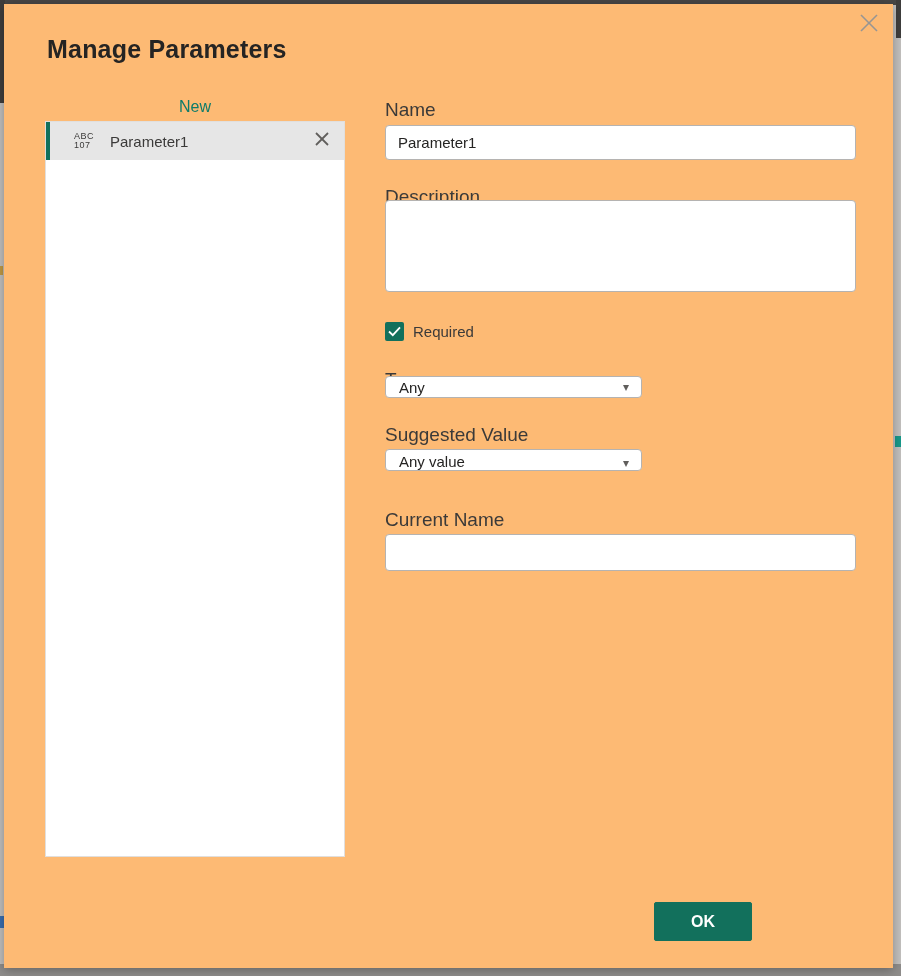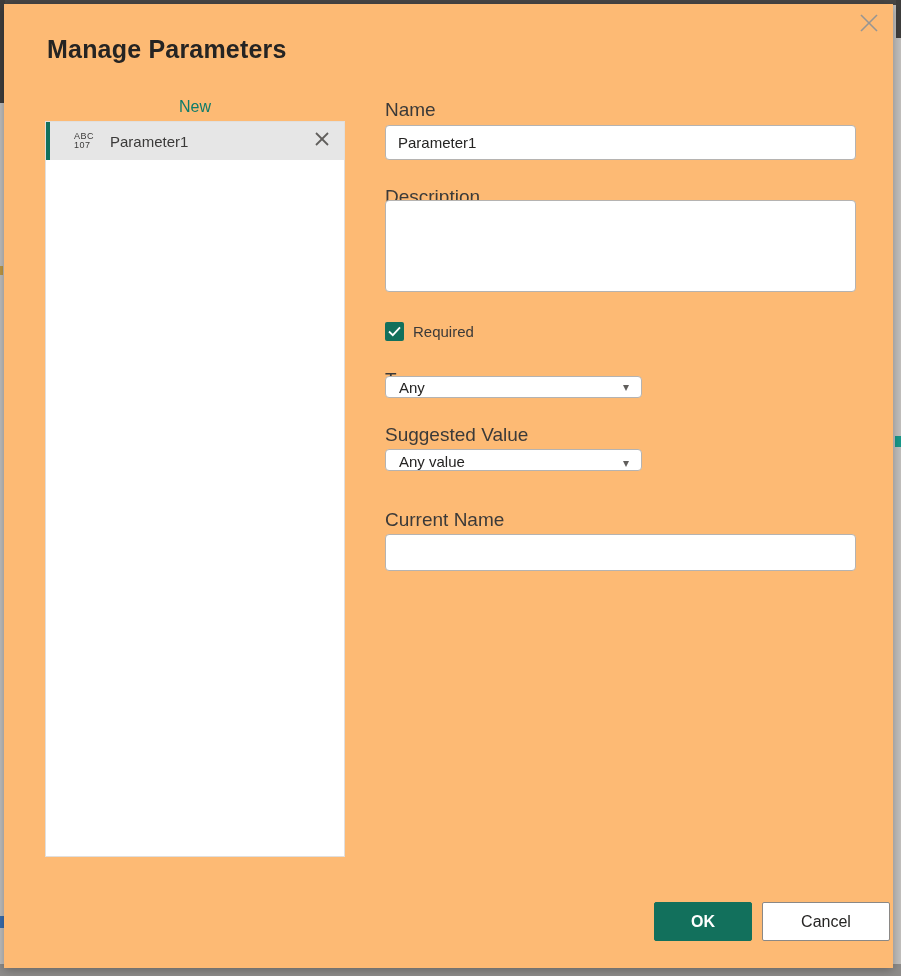--- a/index.html
+++ b/index.html
@@ -189,15 +189,14 @@
   <div class="form-label lbl-sugg">Suggested Value</div>
   <div class="dropdown dd-sugg">
     <span class="dd-text">Any value</span>
     <span class="dd-arrow">▾</span>
   </div>
 
   <div class="form-label lbl-curr">Current Name</div>
   <input class="txt-input in-curr" type="text" value="" style="">
 
   <div class="btn btn-ok">OK</div>
-  <div class="btn btn-cancel">Cancel</div>
 
 </div>
 
 </body></html>

